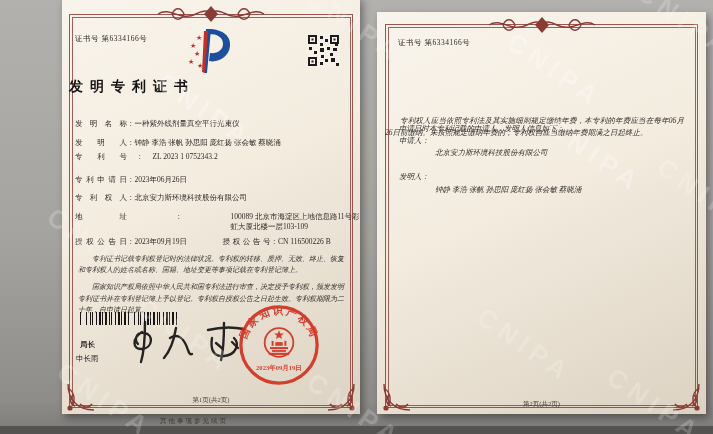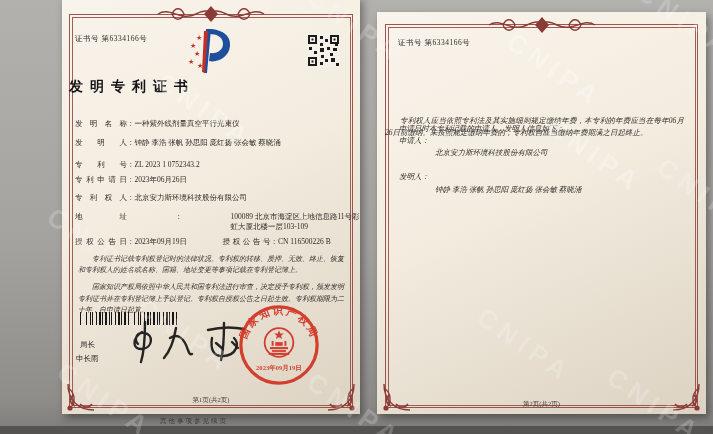--- a/index.html
+++ b/index.html
@@ -124,21 +124,21 @@
   <div class="frow" style="top:123px;">
     <span class="flabel">发明名称</span>
       <span>：</span>
     <span class="fvalue">一种紫外线剂量真空平行光束仪</span>
   </div>
   <div class="frow" style="top:142px;align-items:flex-end;">
     <span class="flabel">发明人</span>
       <span>：</span>
     <span class="fvalue">钟静 李浩 张帆 孙思阳 庞红扬 张会敏 蔡晓涌</span>
   </div>
-  <div class="frow" style="top:164px;">
+  <div class="frow" style="top:156px;gap:9px;">
     <span class="flabel">专利号</span>
       <span>：</span>
     <span class="fvalue">ZL 2023 1 0752343.2</span>
   </div>
   <div class="frow" style="top:179px;">
     <span class="flabel">专利申请日</span>
       <span>：</span>
     <span class="fvalue">2023年06月26日</span>
   </div>
   <div class="frow" style="top:197px;">
@@ -160,21 +160,21 @@
     <span class="fvalue">CN 116500226 B</span>
   </div>
 
   <div class="paras" style="top:258px;">
     <p>专利证书记载专利权登记时的法律状况。专利权的转移、质押、无效、终止、恢复和专利权人的姓名或名称、国籍、地址变更等事项记载在专利登记簿上。</p>
     <p>国家知识产权局依照中华人民共和国专利法进行审查，决定授予专利权，颁发发明专利证书并在专利登记簿上予以登记。专利权自授权公告之日起生效。专利权期限为二十年，自申请日起算。</p>
   </div>
 
   <div class="barcode" style="left:18px;top:316px;"></div>
 
-  <div class="small" style="position:absolute;left:18px;top:344px;">局长</div>
+  <div class="small" style="position:absolute;left:18px;top:344px;font-weight:bold;">局长</div>
   <div class="small" style="position:absolute;left:14px;top:358px;">申长雨</div>
 
   <svg style="position:absolute;left:58px;top:322px;width:140px;height:48px;" viewBox="0 0 140 48">
     <g stroke="#151515" stroke-width="2.4" fill="none" stroke-linecap="round" opacity=".92">
       <path d="M22 14 C12 20 12 32 22 31 C33 30 34 16 24 15 C16 14 14 22 18 26"></path>
       <path d="M25 4 C25 16 24 34 21 44"></path>
       <path d="M56 10 C54 22 50 33 44 40"></path>
       <path d="M50 20 C58 15 64 20 68 32 C69 35 70 37 72 36"></path>
       <path d="M88 12 C100 9 114 9 124 11"></path>
       <path d="M104 5 C104 18 103 34 101 42"></path>

